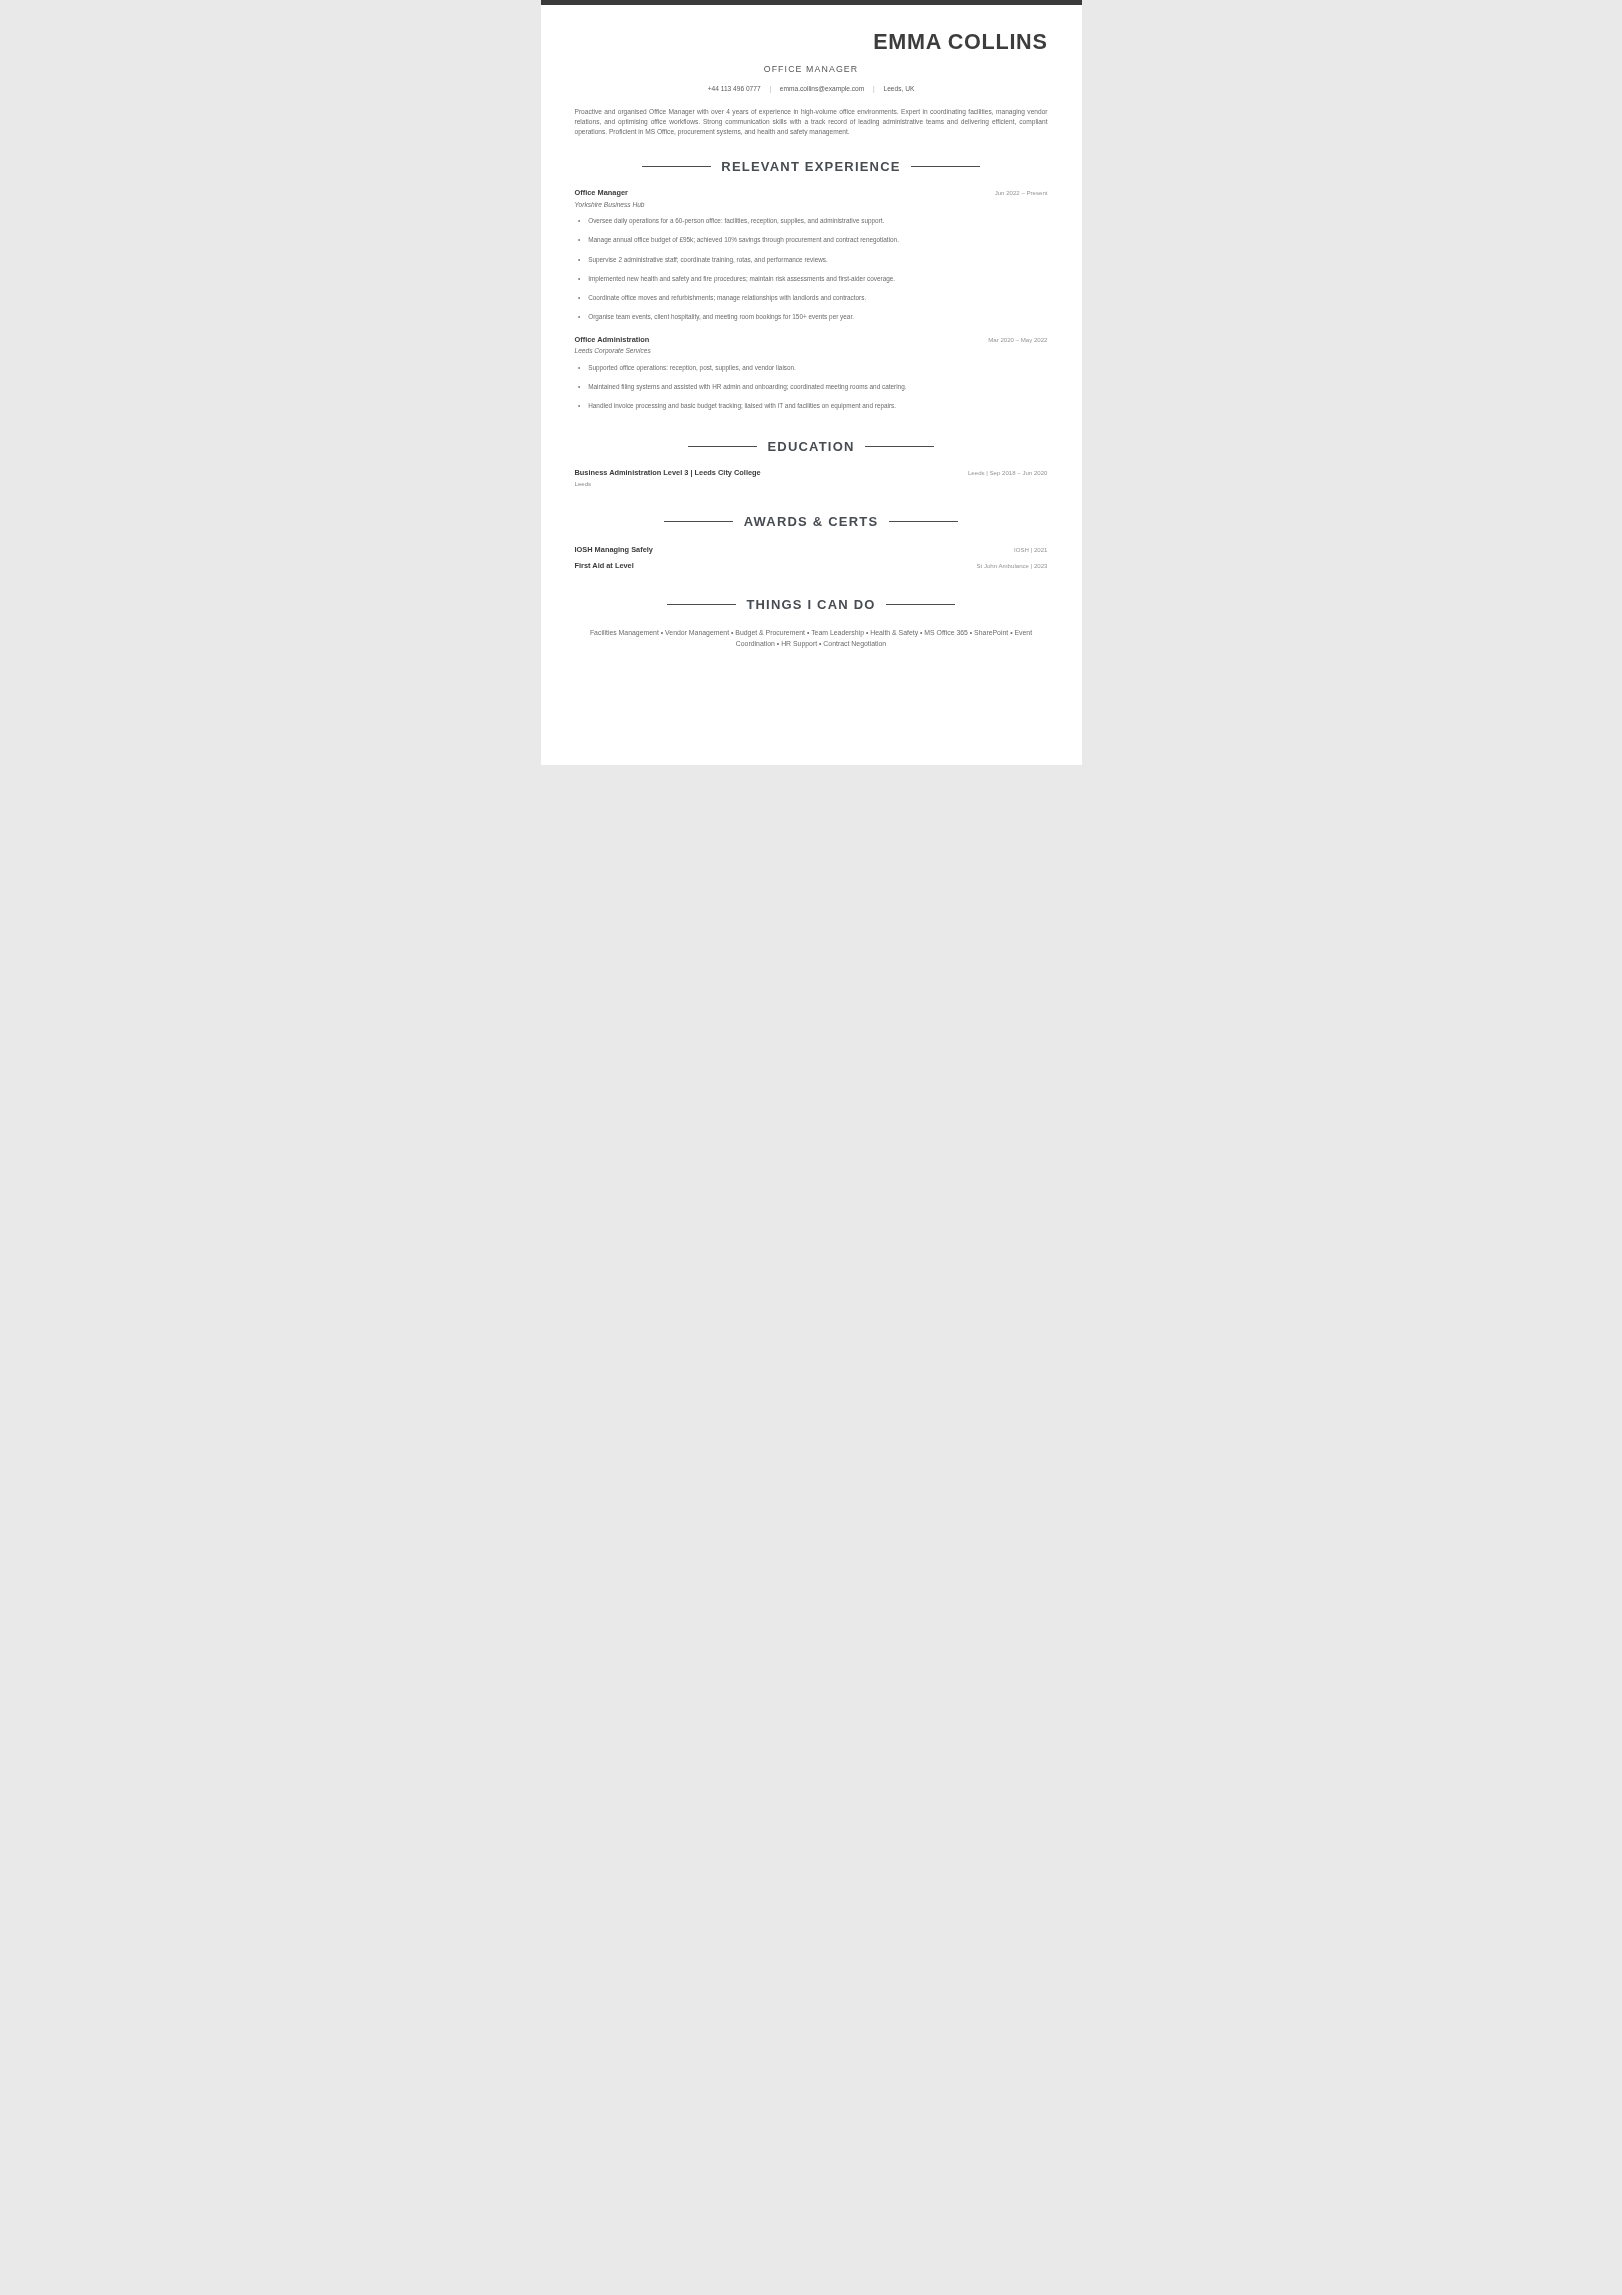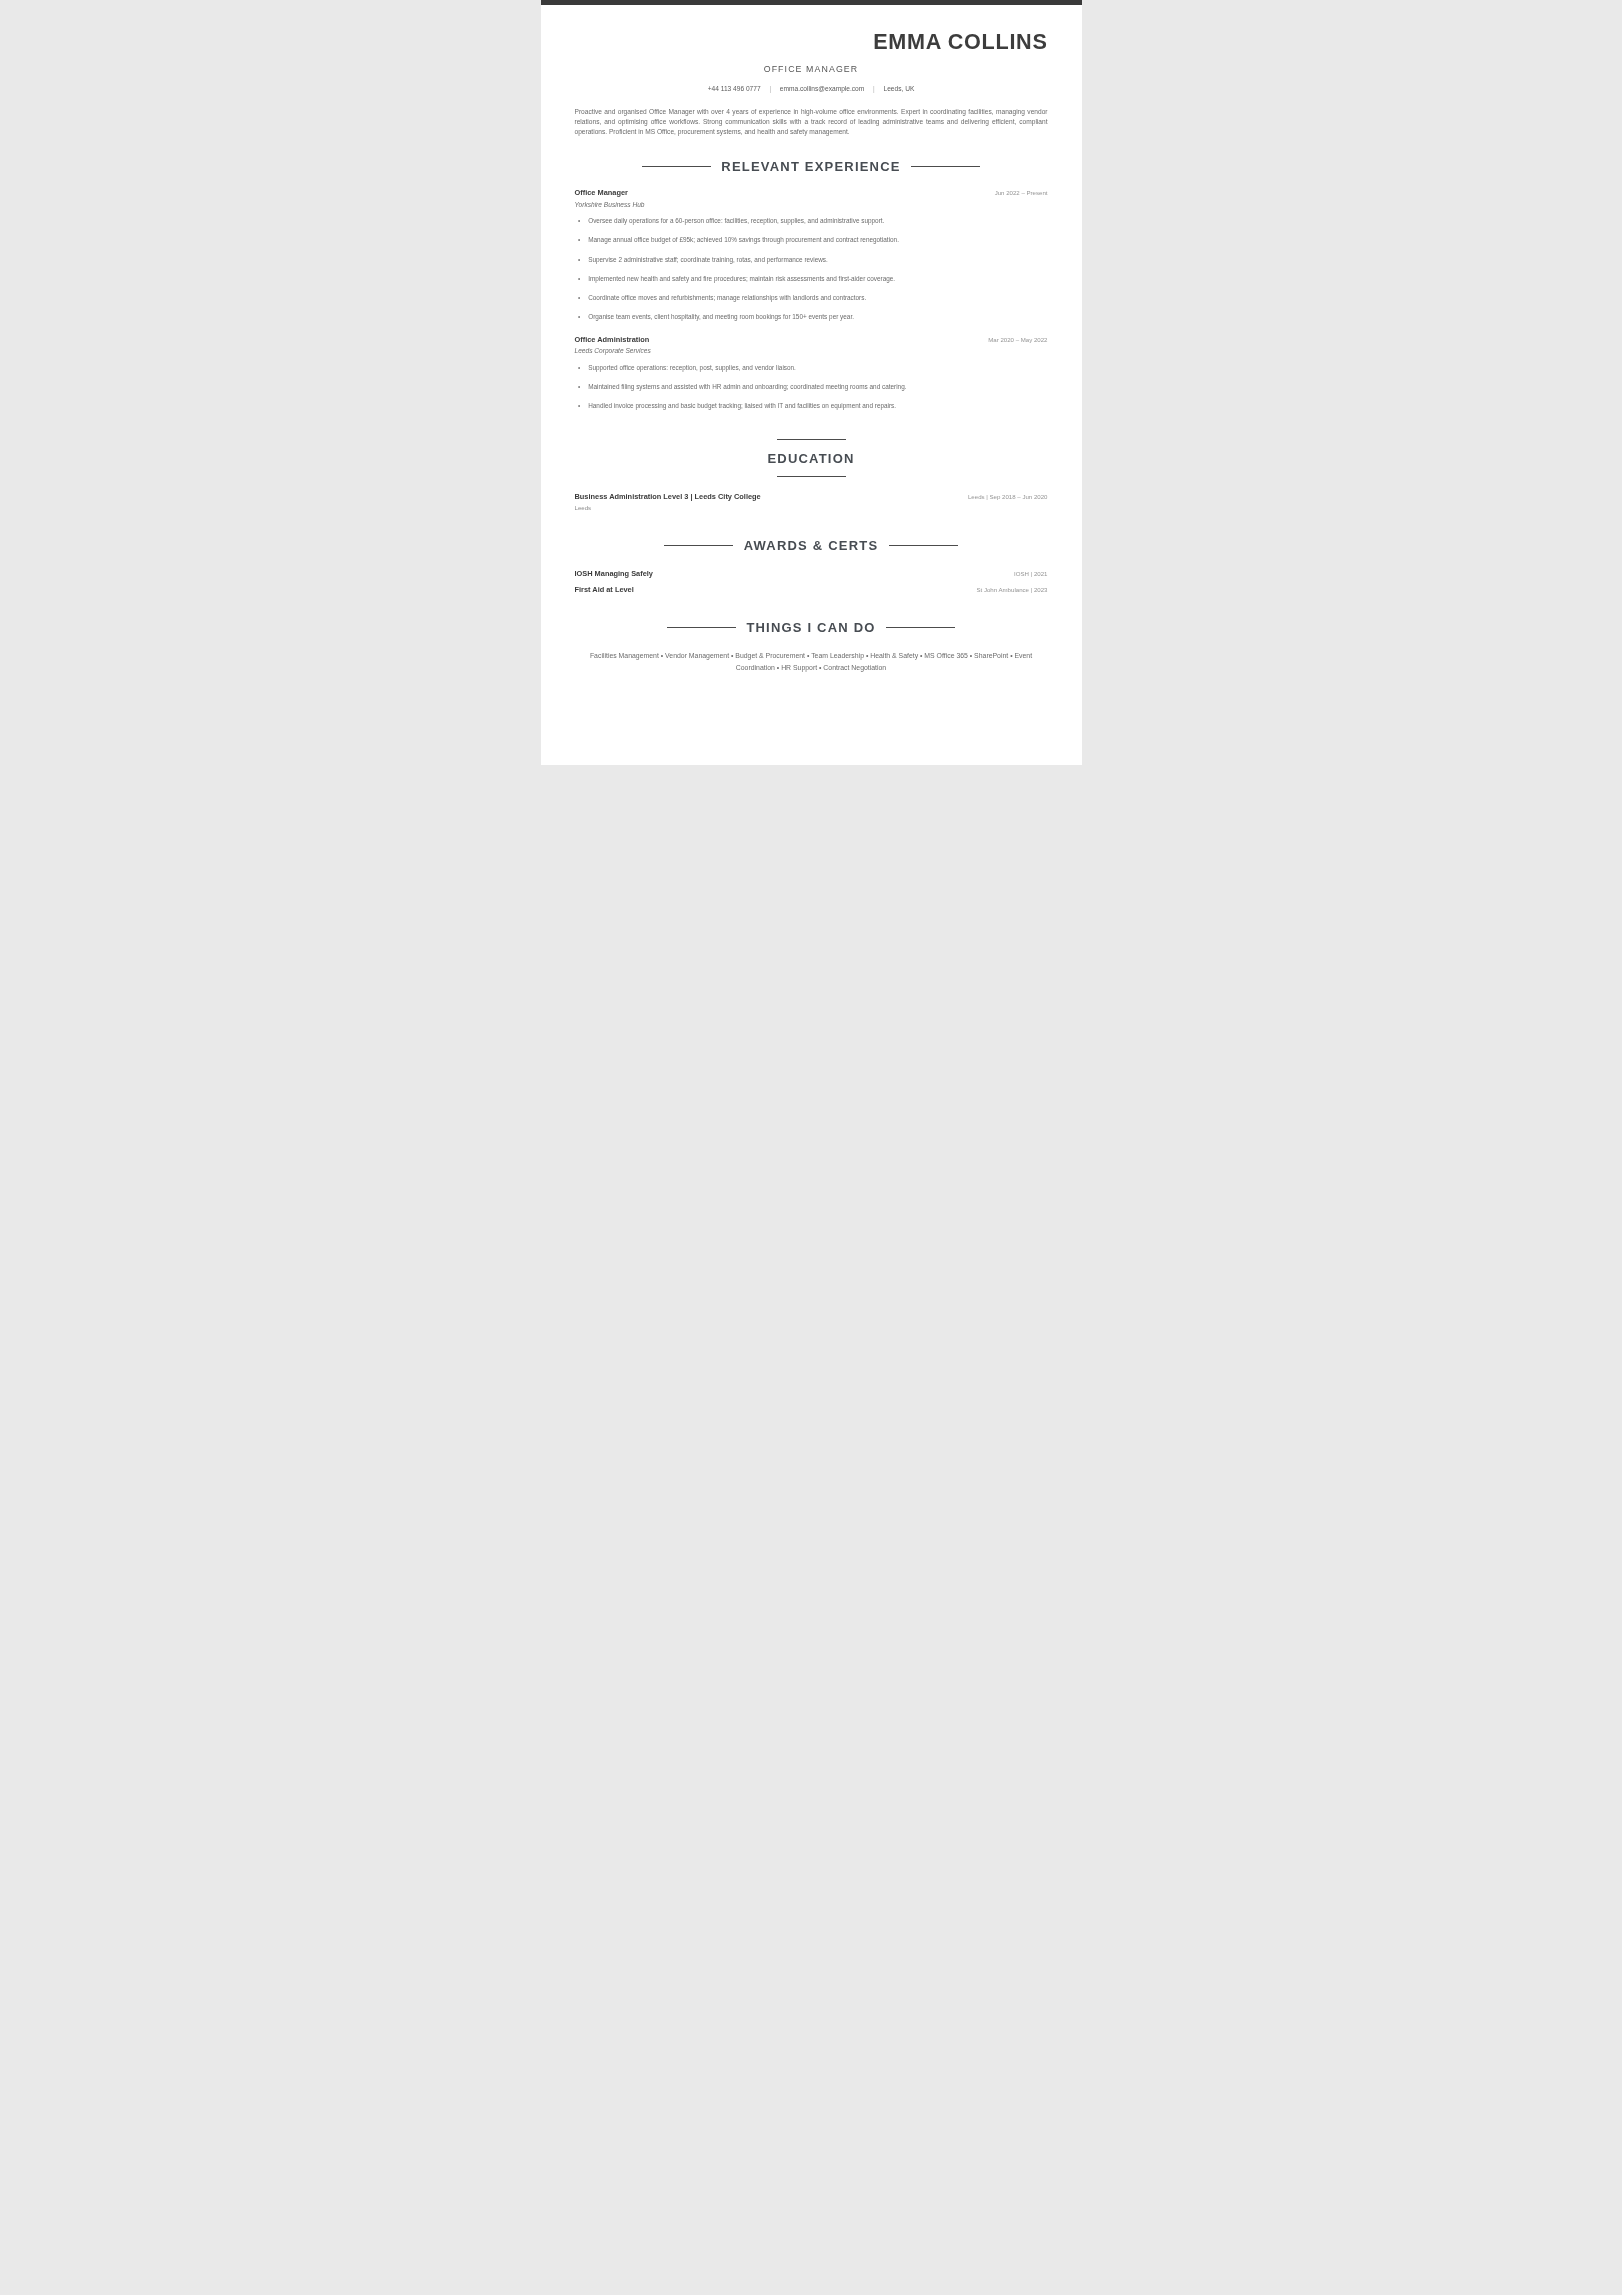--- a/index.html
+++ b/index.html
@@ -59,21 +59,21 @@
   }
   .heading-line { width: 69px; height: 1px; background: #4c4c4c; }
   .heading-text {
     font-size: 13px;
     font-weight: 700;
     letter-spacing: 1.2px;
     color: #474c52;
     white-space: nowrap;
   }
   .mt-exp   { margin-top: 21.6px; }
-  .mt-edu   { margin-top: 28.4px; flex-direction: column; }
+  .mt-edu   { margin-top: 28.4px; }
   .mt-aw    { margin-top: 27px; }
   .mt-skill { margin-top: 26.5px; }
 
   
   .job { margin-top: 13.7px; }
   .row-between {
     display: flex;
     justify-content: space-between;
     align-items: baseline;
   }

